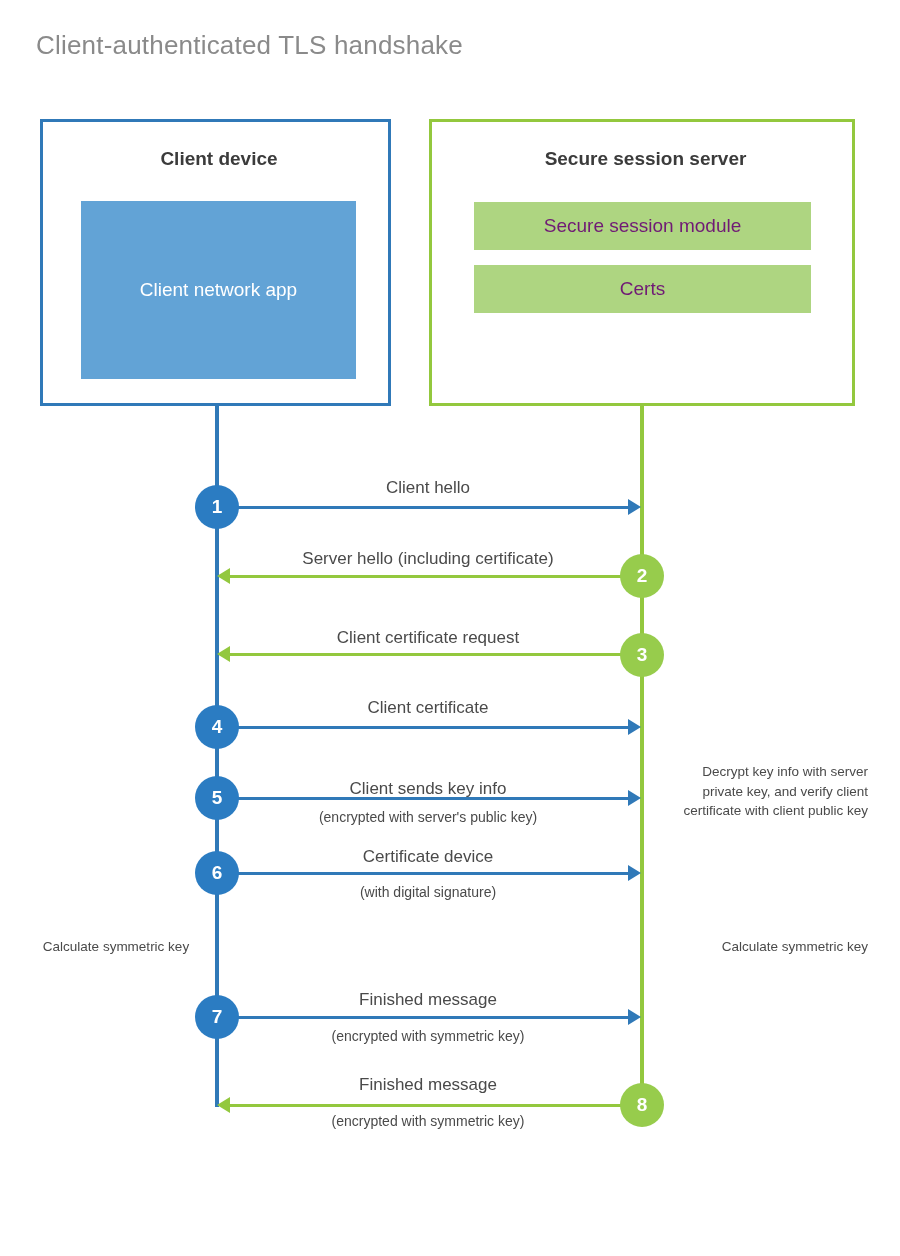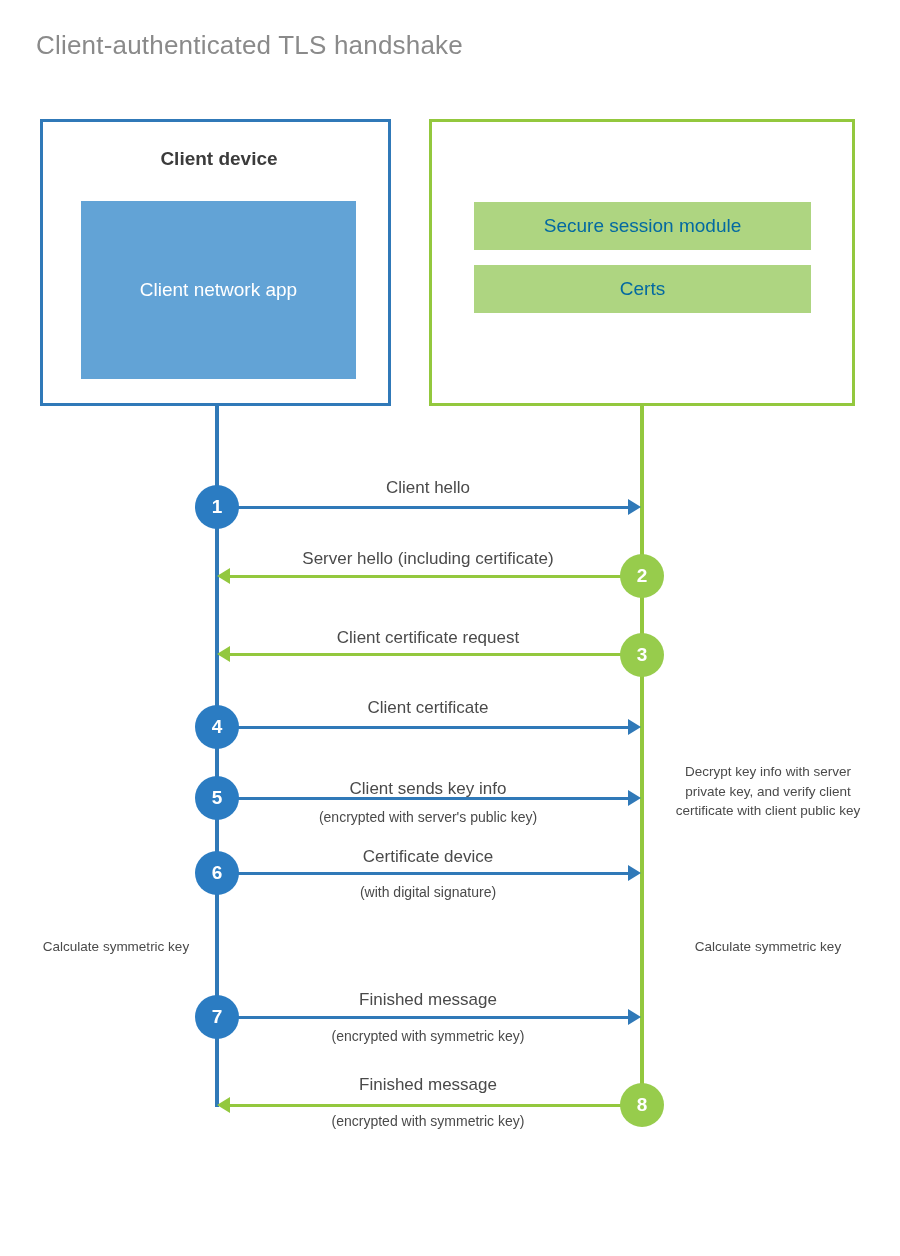--- a/index.html
+++ b/index.html
@@ -76,21 +76,21 @@
     justify-content: center;
     text-align: center;
     line-height: 1.35;
   }
   .server-bar {
     position: absolute;
     left: 42px;
     width: 337px;
     height: 48px;
     background: #aed581;
-    color: #0369a1;
+    color: #701a75;
     font-size: 19px;
     display: flex;
     align-items: center;
     justify-content: center;
     text-align: center;
   }
   #server-bar-0 { top: 80px; }
   #server-bar-1 { top: 143px; }
   #server-bar-2 { top: 205px; }
 
@@ -162,36 +162,37 @@
     white-space: nowrap;
     transform: translateX(-50%);
   }
   
   .side-note {
     position: absolute;
     font-size: 13.5px;
     color: #4a4a4a;
     line-height: 1.45;
   }
-  .side-note.right-of-line { left: 668px; width: 200px; text-align: center; }
+  .side-note.right-of-line { left: 668px; width: 200px; text-align: right; }
   .side-note.left-of-line  { left: 30px;  width: 172px; text-align: center; }
 </style>
 </head>
 <body>
 
 <div id="stage">
 
   <div class="page-title">Client-authenticated TLS handshake</div>
 
   <div class="party-box" id="client-box">
     <div class="party-title">Client device</div>
     <div class="client-app-block">Client network app</div>
   </div>
 
   <div class="party-box" id="server-box">
+    <div class="party-title">Secure session server</div>
     <div class="server-bar" id="server-bar-0">Secure session module</div>
     <div class="server-bar" id="server-bar-1">Certs</div>
   </div>
 
   <div class="lifeline" id="lifeline-client"></div>
   <div class="lifeline" id="lifeline-server"></div>
 
   <div class="msg-label" style="left:428px; top:478px;">Client hello</div>
   <div class="arrow-line blue" style="left:217px; top:506px; width:411px;"></div>
   <div class="arrow-head right blue" style="left:628px; top:499px;"></div>

